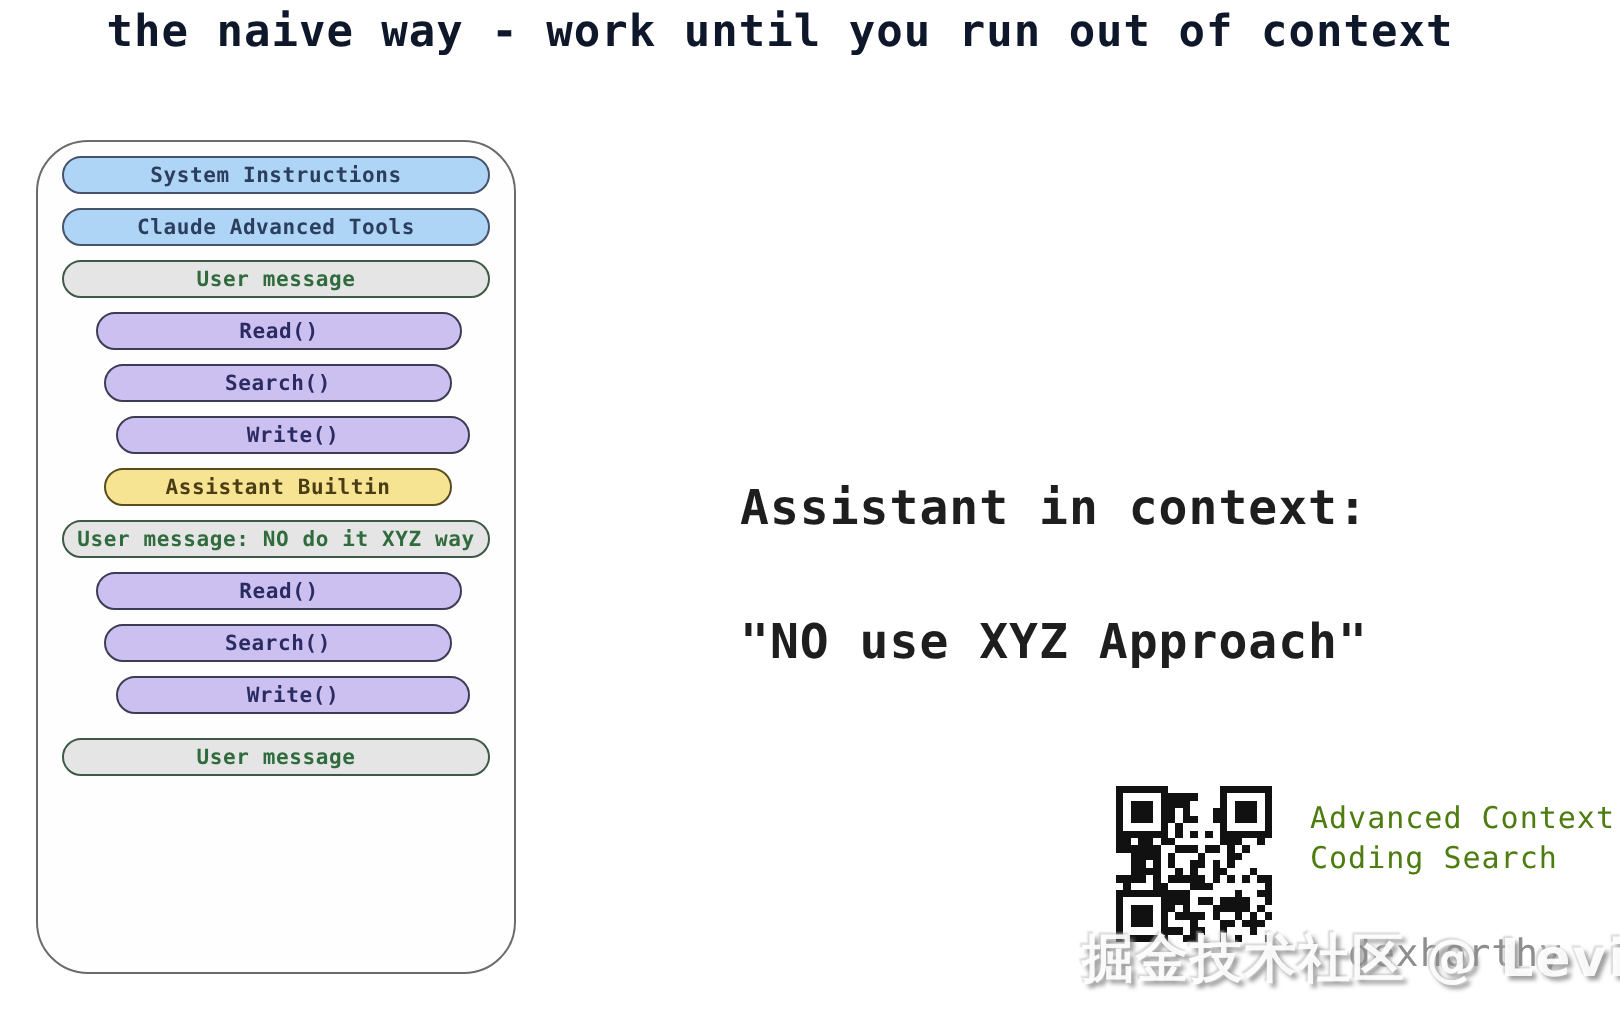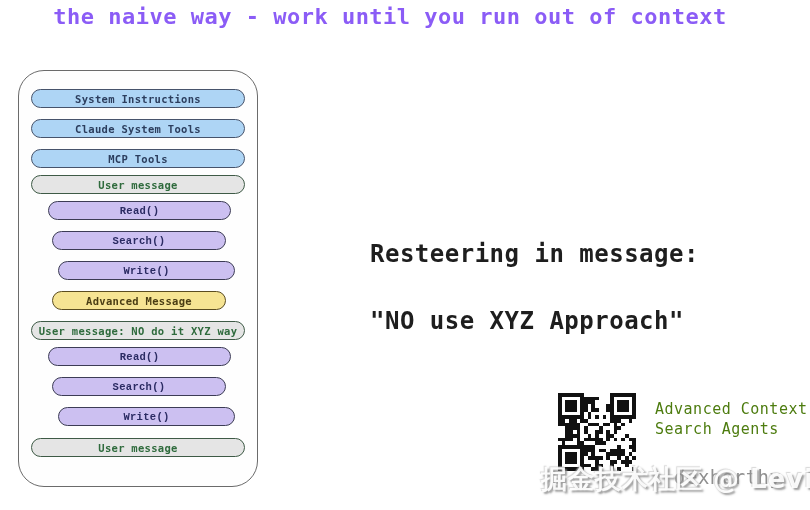--- a/index.html
+++ b/index.html
@@ -6,46 +6,45 @@
   body{
     width:810px;height:510px;position:relative;overflow:hidden;
     background:#ffffff;
     font-family:"DejaVu Sans Mono","Liberation Mono",monospace;
   }
   .title{
     position:absolute;left:0;top:4px;width:780px;
     text-align:center;
     font:bold 22px "DejaVu Sans Mono","Liberation Mono",monospace;
     letter-spacing:0.5px;
-    color:#8b5cf6;
+    color:#0f172a;
   }
   
   .panel{
     position:absolute;left:18px;top:70px;width:240px;height:417px;
     box-sizing:border-box;
     border:1.6px solid #6b6b6b;
     border-radius:26px;
     background:#fefefe;
     padding:7px 12px 0 12px;
   }
   .pill{
     height:19px;
     margin-bottom:7px;
     border:1.4px solid #3e3e3e;
     border-radius:10px;
     display:flex;align-items:center;justify-content:center;
     font:bold 10.5px "DejaVu Sans Mono","Liberation Mono",monospace;
     letter-spacing:0.3px;
     box-sizing:border-box;
     white-space:nowrap;
-    margin-top:11px;
   }
   .v-blue  {background:#aed5f5;color:#2c3e5e;border-color:#46536b;}
   .v-green {background:#e5e5e5;color:#2f6b3d;border-color:#3e5a46;}
-  .v-purple{background:#ccc0f1;color:#2b2b63;border-color:#3c3c55;font-family:Liberation Mono, monospace;}
+  .v-purple{background:#ccc0f1;color:#2b2b63;border-color:#3c3c55;}
   .v-yellow{background:#f6e493;color:#4a3d14;border-color:#5a4c20;}
   .ind-1{margin-left:17px;margin-right:14px;}
   .ind-2{margin-left:21px;margin-right:19px;}
   .ind-3{margin-left:27px;margin-right:10px;}
   .gap-lg{margin-top:12px;}
   .gap-sm{margin-top:3px;}
   
   .annotation{
     position:absolute;left:370px;top:240px;
     font:bold 24px "DejaVu Sans Mono","Liberation Mono",monospace;
@@ -81,36 +80,35 @@
     z-index:2;
   }
 </style>
 </head>
 <body>
 
 <div class="title">the naive way - work until you run out of context</div>
 
 <div class="panel" id="stack-panel">
     <div class="pill v-blue">System Instructions</div>
-    <div class="pill v-blue">Claude System Tools</div>
-    <div class="pill v-blue">MCP Tools</div>
+    <div class="pill v-blue">Claude Advanced Tools</div>
     <div class="pill v-green gap-sm">User message</div>
     <div class="pill v-purple ind-1 gap-sm">Read()</div>
     <div class="pill v-purple ind-2">Search()</div>
     <div class="pill v-purple ind-3">Write()</div>
-    <div class="pill v-yellow ind-2">Advanced Message</div>
+    <div class="pill v-yellow ind-2">Assistant Builtin</div>
     <div class="pill v-green">User message: NO do it XYZ way</div>
     <div class="pill v-purple ind-1 gap-sm">Read()</div>
     <div class="pill v-purple ind-2">Search()</div>
     <div class="pill v-purple ind-3">Write()</div>
     <div class="pill v-green gap-lg">User message</div>
   </div>
 
 <div class="annotation">
-  <div class="line1">Resteering in message:</div>
+  <div class="line1">Assistant in context:</div>
   <div class="line2">"NO use XYZ Approach"</div>
 </div>
 
 <div class="qr" id="qr-box">
     <svg width="78" height="78" viewBox="0 0 78 78" shape-rendering="crispEdges">
       <rect width="78" height="78" fill="#fff"></rect>
       <rect x="0" y="0" width="26" height="3.7142857142857144" fill="#111"></rect>
       <rect x="0" y="22.285714285714285" width="26" height="3.7142857142857144" fill="#111"></rect>
       <rect x="0" y="0" width="3.7142857142857144" height="26" fill="#111"></rect>
       <rect x="22.285714285714285" y="0" width="3.7142857142857144" height="26" fill="#111"></rect>
@@ -260,18 +258,18 @@
       <rect x="33.42857142857143" y="74.28571428571429" width="3.7142857142857144" height="3.7142857142857144" fill="#111"></rect>
       <rect x="37.142857142857146" y="74.28571428571429" width="3.7142857142857144" height="3.7142857142857144" fill="#111"></rect>
       <rect x="52" y="74.28571428571429" width="3.7142857142857144" height="3.7142857142857144" fill="#111"></rect>
       <rect x="59.42857142857143" y="74.28571428571429" width="3.7142857142857144" height="3.7142857142857144" fill="#111"></rect>
       <rect x="74.28571428571429" y="74.28571428571429" width="3.7142857142857144" height="3.7142857142857144" fill="#111"></rect>
     </svg>
   </div>
 
 <div class="qr-caption">
   <div>Advanced Context</div>
-  <div>Search Agents</div>
+  <div>Coding Search</div>
 </div>
 
 <div class="attribution">dexhorthy</div>
 
 <div class="watermark">掘金技术社区 @ Levix</div>
 
 </body></html>

